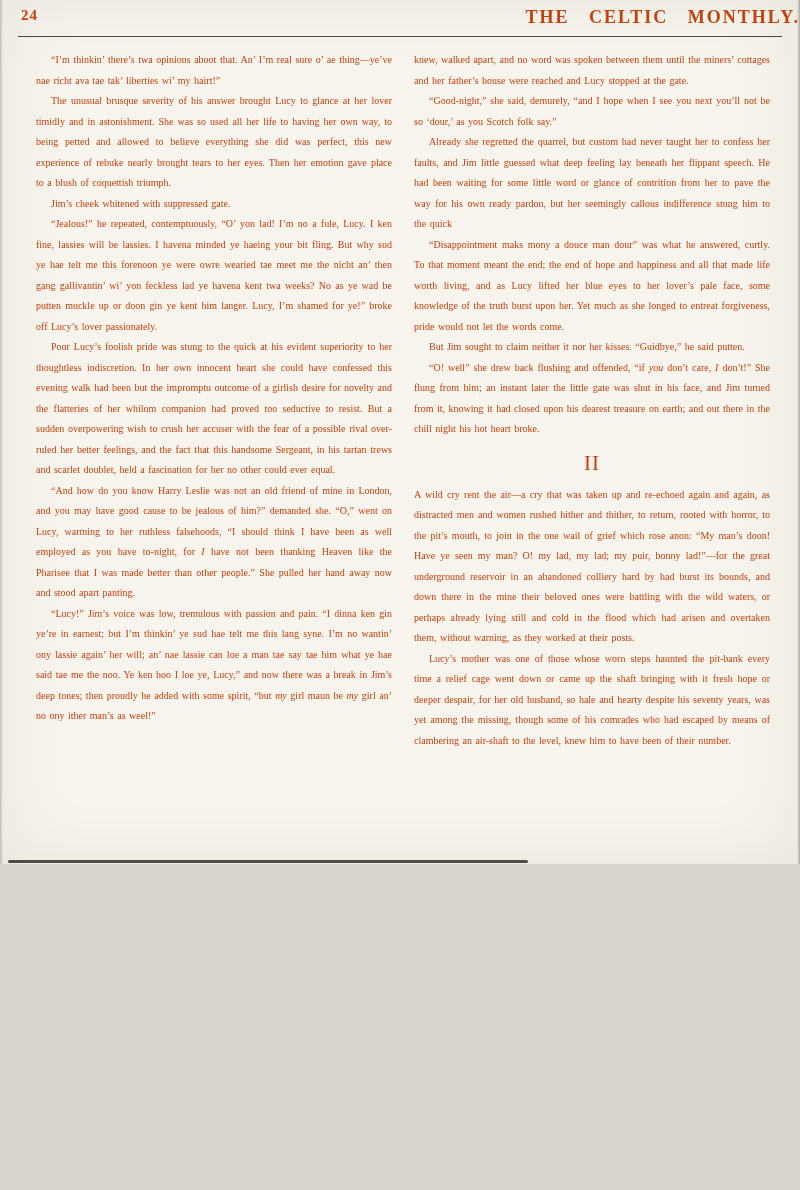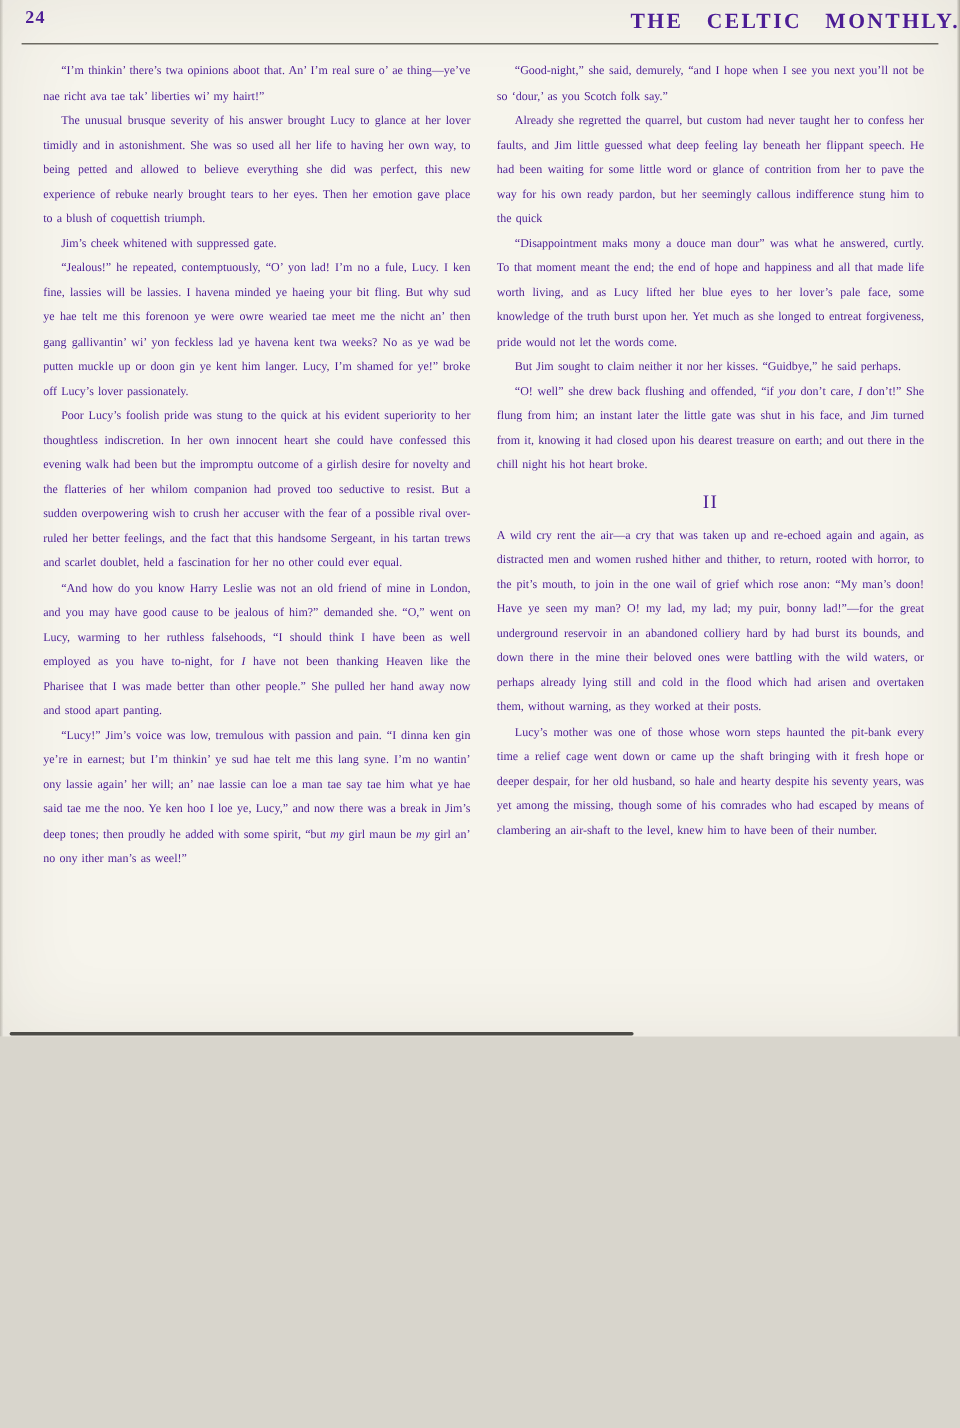--- a/index.html
+++ b/index.html
@@ -9,21 +9,21 @@
   }
   .page {
     position: relative;
     width: 800px;
     height: 864px;
     margin: 0 auto;
     background: #f6f4ec;
     box-shadow: inset 0 0 70px rgba(60,55,40,0.08);
     overflow: hidden;
     font-family: "Liberation Serif", serif;
-    color: #4c1d95;
+    color: #c2410c;
   }
   .page-header {
     position: relative;
     padding-top: 7px;
     height: 26px;
   }
   .page-number {
     position: absolute;
     left: 21px;
     top: 7px;
@@ -59,21 +59,21 @@
     line-height: 20.5px;
     text-align: justify;
     word-spacing: 1px;
   }
   .para.indent {
     text-indent: 15px;
   }
   .section-heading {
     margin: 11px 0 9px 0;
     text-align: center;
-    font-size: 16px;
+    font-size: 21px;
     font-weight: normal;
     letter-spacing: 1px;
   }
   .scan-edge-bottom {
     position: absolute;
     left: 8px;
     bottom: 1px;
     width: 520px;
     height: 3px;
     background: #30302c;
@@ -110,24 +110,25 @@
     <section class="col" id="col-left">
         <p class="para indent">“I’m thinkin’ there’s twa opinions aboot that. An’ I’m real sure o’ ae thing—ye’ve nae richt ava tae tak’ liberties wi’ my hairt!”</p>
         <p class="para indent">The unusual brusque severity of his answer brought Lucy to glance at her lover timidly and in astonishment. She was so used all her life to having her own way, to being petted and allowed to believe everything she did was perfect, this new experience of rebuke nearly brought tears to her eyes. Then her emotion gave place to a blush of coquettish triumph.</p>
         <p class="para indent">Jim’s cheek whitened with suppressed gate.</p>
         <p class="para indent">“Jealous!” he repeated, contemptuously, “O’ yon lad! I’m no a fule, Lucy. I ken fine, lassies will be lassies. I havena minded ye haeing your bit fling. But why sud ye hae telt me this forenoon ye were owre wearied tae meet me the nicht an’ then gang gallivantin’ wi’ yon feckless lad ye havena kent twa weeks? No as ye wad be putten muckle up or doon gin ye kent him langer. Lucy, I’m shamed for ye!” broke off Lucy’s lover passionately.</p>
         <p class="para indent">Poor Lucy’s foolish pride was stung to the quick at his evident superiority to her thoughtless indiscretion. In her own innocent heart she could have confessed this evening walk had been but the impromptu outcome of a girlish desire for novelty and the flatteries of her whilom companion had proved too seductive to resist. But a sudden overpowering wish to crush her accuser with the fear of a possible rival over-ruled her better feelings, and the fact that this handsome Sergeant, in his tartan trews and scarlet doublet, held a fascination for her no other could ever equal.</p>
         <p class="para indent">“And how do you know Harry Leslie was not an old friend of mine in London, and you may have good cause to be jealous of him?” demanded she. “O,” went on Lucy, warming to her ruthless falsehoods, “I should think I have been as well employed as you have to-night, for <i>I</i> have not been thanking Heaven like the Pharisee that I was made better than other people.” She pulled her hand away now and stood apart panting.</p>
         <p class="para indent">“Lucy!” Jim’s voice was low, tremulous with passion and pain. “I dinna ken gin ye’re in earnest; but I’m thinkin’ ye sud hae telt me this lang syne. I’m no wantin’ ony lassie again’ her will; an’ nae lassie can loe a man tae say tae him what ye hae said tae me the noo. Ye ken hoo I loe ye, Lucy,” and now there was a break in Jim’s deep tones; then proudly he added with some spirit, “but <i>my</i> girl maun be <i>my</i> girl an’ no ony ither man’s as weel!”</p>
       </section>
     <section class="col" id="col-right">
+        <p class="para">knew, walked apart, and no word was spoken between them until the miners’ cottages and her father’s house were reached and Lucy stopped at the gate.</p>
         <p class="para indent">“Good-night,” she said, demurely, “and I hope when I see you next you’ll not be so ‘dour,’ as you Scotch folk say.”</p>
         <p class="para indent">Already she regretted the quarrel, but custom had never taught her to confess her faults, and Jim little guessed what deep feeling lay beneath her flippant speech. He had been waiting for some little word or glance of contrition from her to pave the way for his own ready pardon, but her seemingly callous indifference stung him to the quick</p>
         <p class="para indent">“Disappointment maks mony a douce man dour” was what he answered, curtly. To that moment meant the end; the end of hope and happiness and all that made life worth living, and as Lucy lifted her blue eyes to her lover’s pale face, some knowledge of the truth burst upon her. Yet much as she longed to entreat forgiveness, pride would not let the words come.</p>
-        <p class="para indent">But Jim sought to claim neither it nor her kisses. “Guidbye,” he said perhaps.</p>
+        <p class="para indent">But Jim sought to claim neither it nor her kisses. “Guidbye,” he said putten.</p>
         <p class="para indent">“O! well” she drew back flushing and offended, “if <i>you</i> don’t care, <i>I</i> don’t!” She flung from him; an instant later the little gate was shut in his face, and Jim turned from it, knowing it had closed upon his dearest treasure on earth; and out there in the chill night his hot heart broke.</p>
         <h2 class="section-heading">II</h2>
         <p class="para">A wild cry rent the air—a cry that was taken up and re-echoed again and again, as distracted men and women rushed hither and thither, to return, rooted with horror, to the pit’s mouth, to join in the one wail of grief which rose anon: “My man’s doon! Have ye seen my man? O! my lad, my lad; my puir, bonny lad!”—for the great underground reservoir in an abandoned colliery hard by had burst its bounds, and down there in the mine their beloved ones were battling with the wild waters, or perhaps already lying still and cold in the flood which had arisen and overtaken them, without warning, as they worked at their posts.</p>
         <p class="para indent">Lucy’s mother was one of those whose worn steps haunted the pit-bank every time a relief cage went down or came up the shaft bringing with it fresh hope or deeper despair, for her old husband, so hale and hearty despite his seventy years, was yet among the missing, though some of his comrades who had escaped by means of clambering an air-shaft to the level, knew him to have been of their number.</p>
       </section>
   </main>
   <div class="scan-edge-bottom"></div>
   <div class="scan-edge-right"></div>
   <div class="scan-edge-left"></div>
 </div>

